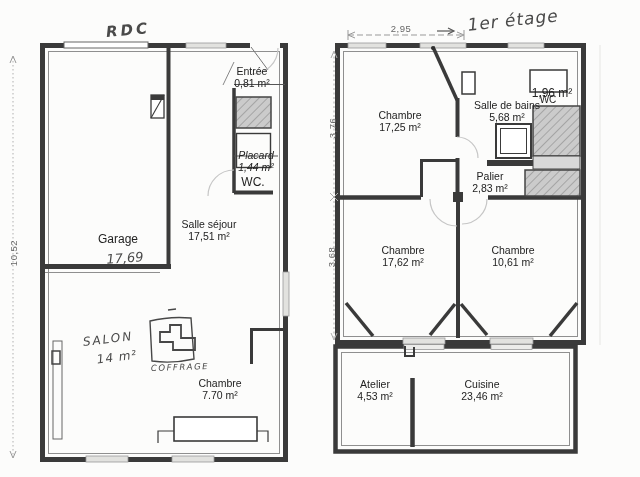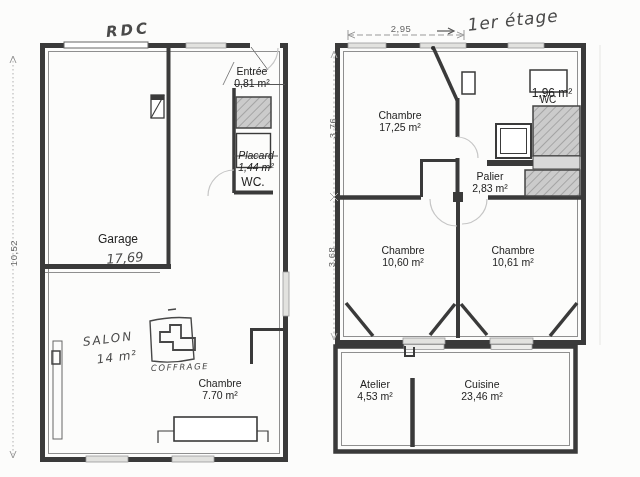--- a/index.html
+++ b/index.html
@@ -181,43 +181,51 @@
 
 <div class="label" style="left:256px;top:161px;font-style:italic;">
   <span>Placard</span>
   <span>1,44 m²</span>
 </div>
 
 <div class="label single" style="left:253px;top:182px;">WC.</div>
 
 <div class="label single" style="left:118px;top:239px;">Garage</div>
 
+<div class="label" style="left:209px;top:230px;">
+  <span>Salle séjour</span>
+  <span>17,51 m²</span>
+</div>
 
 <div class="label" style="left:220px;top:389px;">
   <span>Chambre</span>
   <span>7.70 m²</span>
 </div>
 
 <div class="label" style="left:400px;top:121px;">
   <span>Chambre</span>
   <span>17,25 m²</span>
 </div>
 
+<div class="label" style="left:507px;top:111px;">
+  <span>Salle de bains</span>
+  <span>5,68 m²</span>
+</div>
 
 <div class="label single" style="left:548px;top:64px;font-size:10px;margin-top:36px;">WC</div>
 <div class="label single" style="left:552px;top:93px;">1,96 m²</div>
 
 <div class="label" style="left:490px;top:182px;">
   <span>Palier</span>
   <span>2,83 m²</span>
 </div>
 
 <div class="label" style="left:403px;top:256px;">
   <span>Chambre</span>
-  <span>10,60 m²</span>
+  <span>17,62 m²</span>
 </div>
 
 <div class="label" style="left:513px;top:256px;">
   <span>Chambre</span>
   <span>10,61 m²</span>
 </div>
 
 <div class="label" style="left:375px;top:390px;">
   <span>Atelier</span>
   <span>4,53 m²</span>

